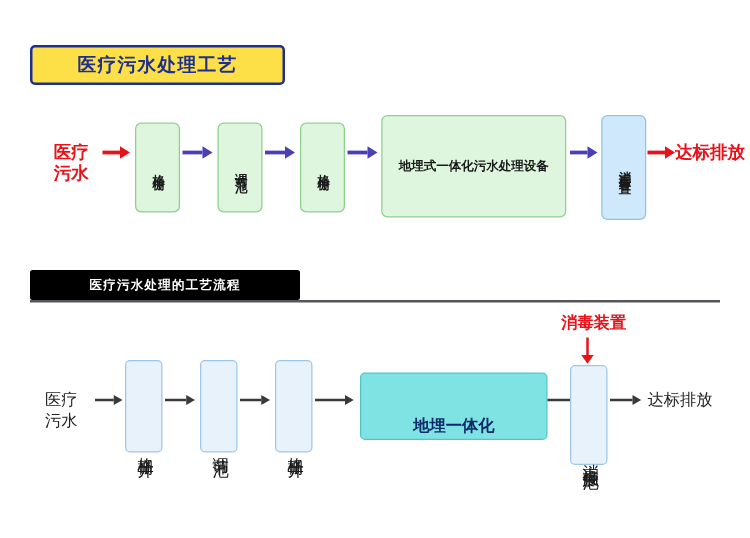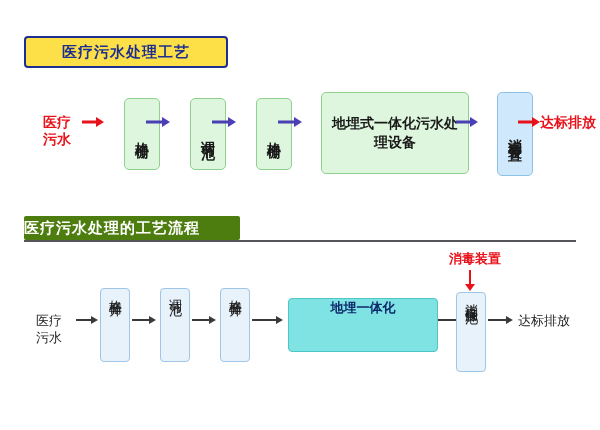--- a/index.html
+++ b/index.html
@@ -16,52 +16,52 @@
   .d1{position:absolute;left:0;top:80px;width:600px;height:120px;}
 
   .lbl-red{
     position:absolute;color:#e8131a;font-size:14px;font-weight:bold;
     line-height:17px;text-align:center;
   }
 
   .box1{
     position:absolute;background:#ddf6dd;border:1px solid #8fcf8f;border-radius:5px;
     display:flex;align-items:center;justify-content:center;
-    color:#1a1a1a;font-size:14px;font-weight:bold;text-align:center;line-height:19px;margin-left:16px;
+    color:#1a1a1a;font-size:10px;font-weight:bold;text-align:center;line-height:19px;
   }
   .box1.vert{writing-mode:vertical-rl;text-orientation:upright;letter-spacing:3px;}
   .box1.blue{background:#cfe8fb;border:1px solid #8ec3e8;}
 
   
   .arr{position:absolute;height:0;}
   .arr .shaft{position:absolute;left:0;top:50%;height:3px;background:#4a3fb5;transform:translateY(-50%);}
   .arr .head{position:absolute;top:50%;transform:translateY(-50%);width:0;height:0;
     border-top:5px solid transparent;border-bottom:5px solid transparent;border-left:8px solid #4a3fb5;}
   .arr.red .shaft{background:#e8131a;}
   .arr.red .head{border-left-color:#e8131a;}
 
   
   .title2{
     position:absolute;left:24px;top:216px;width:216px;height:24px;
-    background:#4d7c0f;border-radius:2px;
-    display:flex;align-items:center;
-    color:#ffffff;font-size:15px;font-weight:bold;letter-spacing:1px;
+    background:#000000;border-radius:2px;
+    display:flex;align-items:center;justify-content:center;
+    color:#ffffff;font-size:10px;font-weight:bold;letter-spacing:1px;
   }
   .title2rule{position:absolute;left:24px;top:240px;width:552px;height:2px;background:#55565a;}
 
   .d2{position:absolute;left:0;top:250px;width:600px;height:150px;}
 
   .lbl2{
     position:absolute;color:#222;font-size:13px;line-height:17px;text-align:center;
   }
   .lbl2.red{color:#e8131a;font-weight:bold;font-size:13px;}
 
   .box2{
     position:absolute;background:#e8f2fb;border:1px solid #9fc6e8;border-radius:4px;
-    display:flex;align-items:center;justify-content:space-between;
+    display:flex;align-items:center;justify-content:flex-end;
     color:#1a1a1a;font-size:13px;text-align:center;line-height:18px;
   }
   .box2.vert{writing-mode:vertical-rl;text-orientation:upright;letter-spacing:2px;}
   .box2.cyan{background:#7fe3e3;border:1px solid #4fc6c6;color:#0d2a6b;font-weight:bold;}
   .box2.cyan .l2{color:#b3005a;}
 
   .arr2 .shaft{background:#3a3a3a;height:2px;}
   .arr2 .head{border-left-color:#3a3a3a;border-top-width:4px;border-bottom-width:4px;border-left-width:7px;}
   .arrdown{position:absolute;width:0;}
   .arrdown .shaft{position:absolute;left:50%;top:0;width:2px;background:#e8131a;transform:translateX(-50%);}

